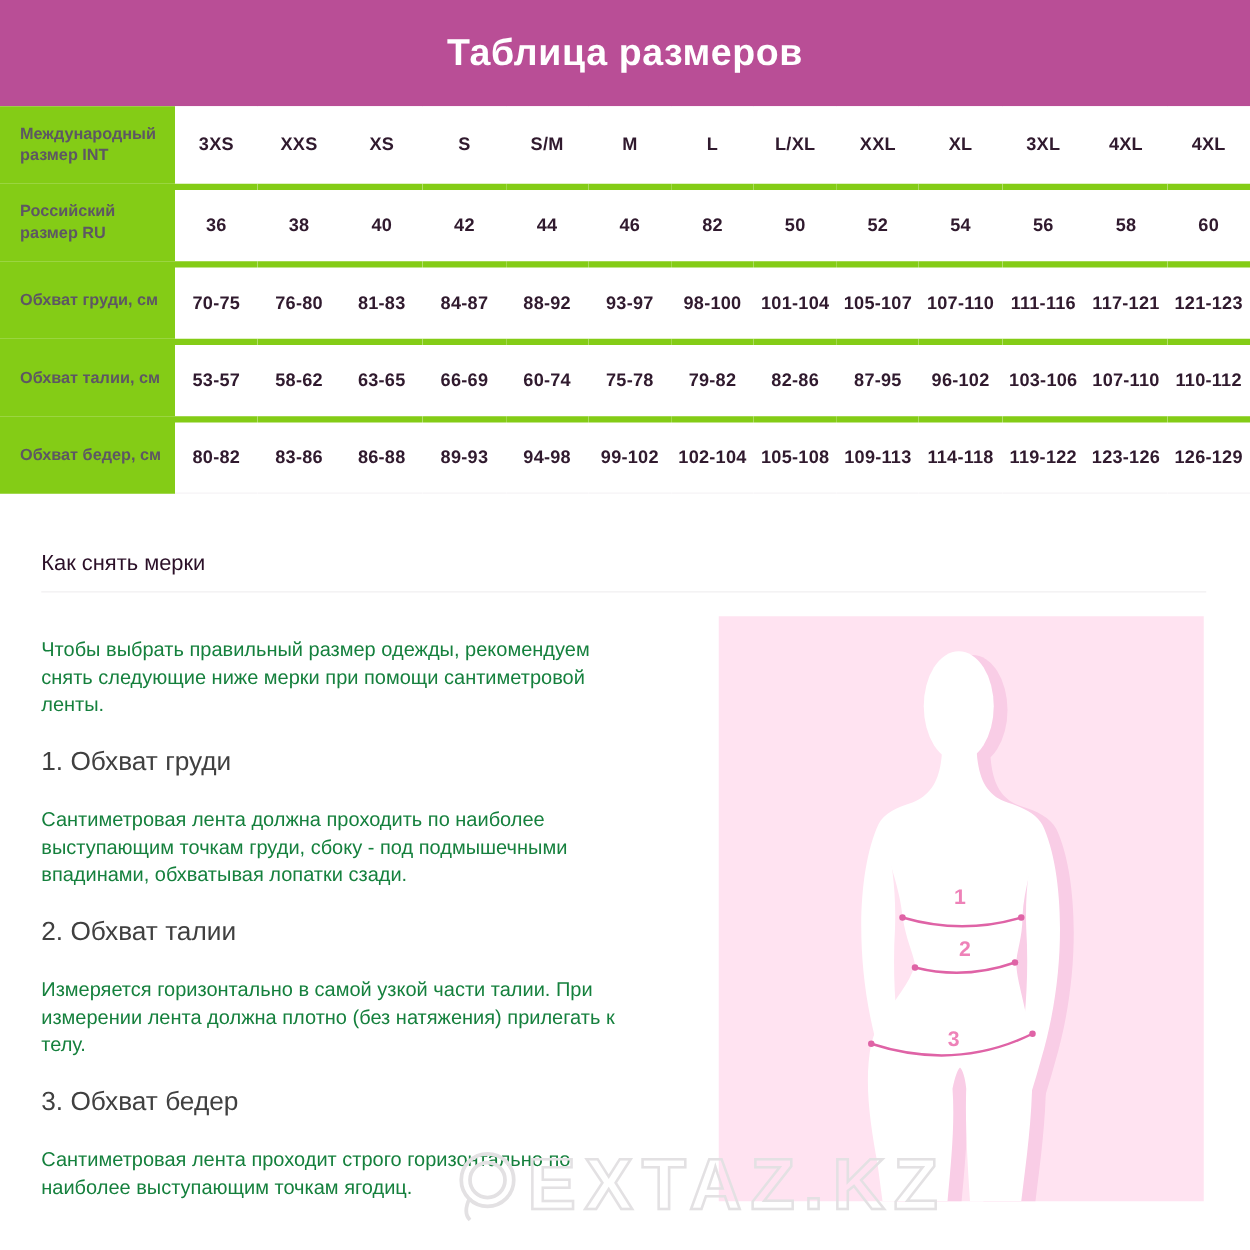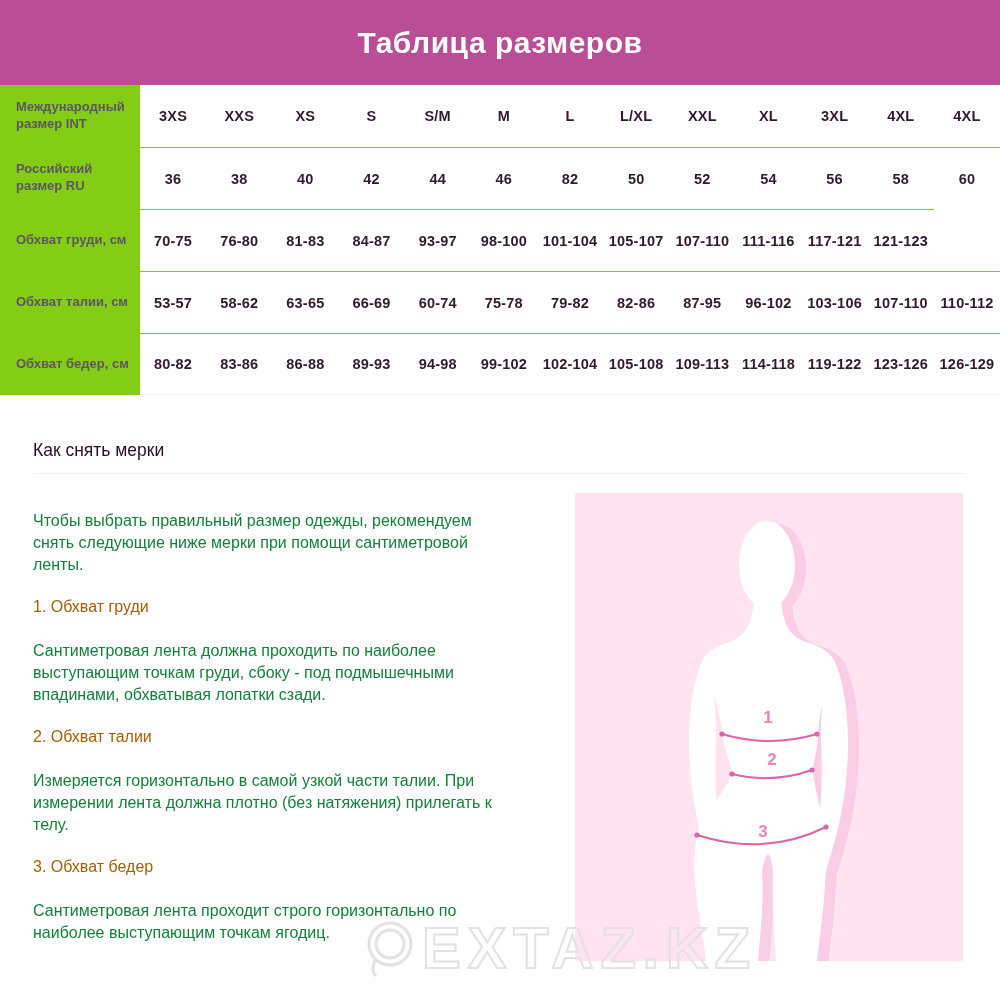--- a/index.html
+++ b/index.html
@@ -50,21 +50,21 @@
   .dcell {
     display: flex;
     align-items: center;
     justify-content: center;
     font-size: 14.5px;
     font-weight: 600;
     color: #301a2e;
     letter-spacing: 0.2px;
     background: #ffffff;
   }
-  .trow + .trow .dcell { border-top: 1px solid #84cc16; }
+  .trow + .trow .dcell { border-top: 5px solid #84cc16; }
   .trow:last-child .dcell { border-bottom: 1px solid #f6f3f6; }
 
   
   .howto {
     position: absolute;
     left: 33px;
     top: 440px;
     width: 932px;
   }
   .howto-heading {
@@ -81,23 +81,23 @@
   }
   .howto-text { width: 525px; }
   .howto-intro, .howto-body {
     font-size: 16px;
     line-height: 22px;
     color: #15803d;
     white-space: pre-line;
     margin-bottom: 22px;
   }
   .howto-sub {
-    font-size: 16px;
+    font-size: 21px;
     font-weight: 400;
-    color: #a16207;
+    color: #404040;
     margin: 22px 0 24px 0;
   }
 
   
   .figure-panel {
     position: absolute;
     left: 575px;
     top: 493px;
     width: 388px;
     height: 468px;
@@ -166,20 +166,21 @@
         <div class="dcell">56</div>
         <div class="dcell">58</div>
         <div class="dcell">60</div>
       </div>
       <div class="trow">
         <div class="lcell">Обхват груди, см</div>
         <div class="dcell">70-75</div>
         <div class="dcell">76-80</div>
         <div class="dcell">81-83</div>
         <div class="dcell">84-87</div>
+        <div class="dcell">88-92</div>
         <div class="dcell">93-97</div>
         <div class="dcell">98-100</div>
         <div class="dcell">101-104</div>
         <div class="dcell">105-107</div>
         <div class="dcell">107-110</div>
         <div class="dcell">111-116</div>
         <div class="dcell">117-121</div>
         <div class="dcell">121-123</div>
       </div>
       <div class="trow">

